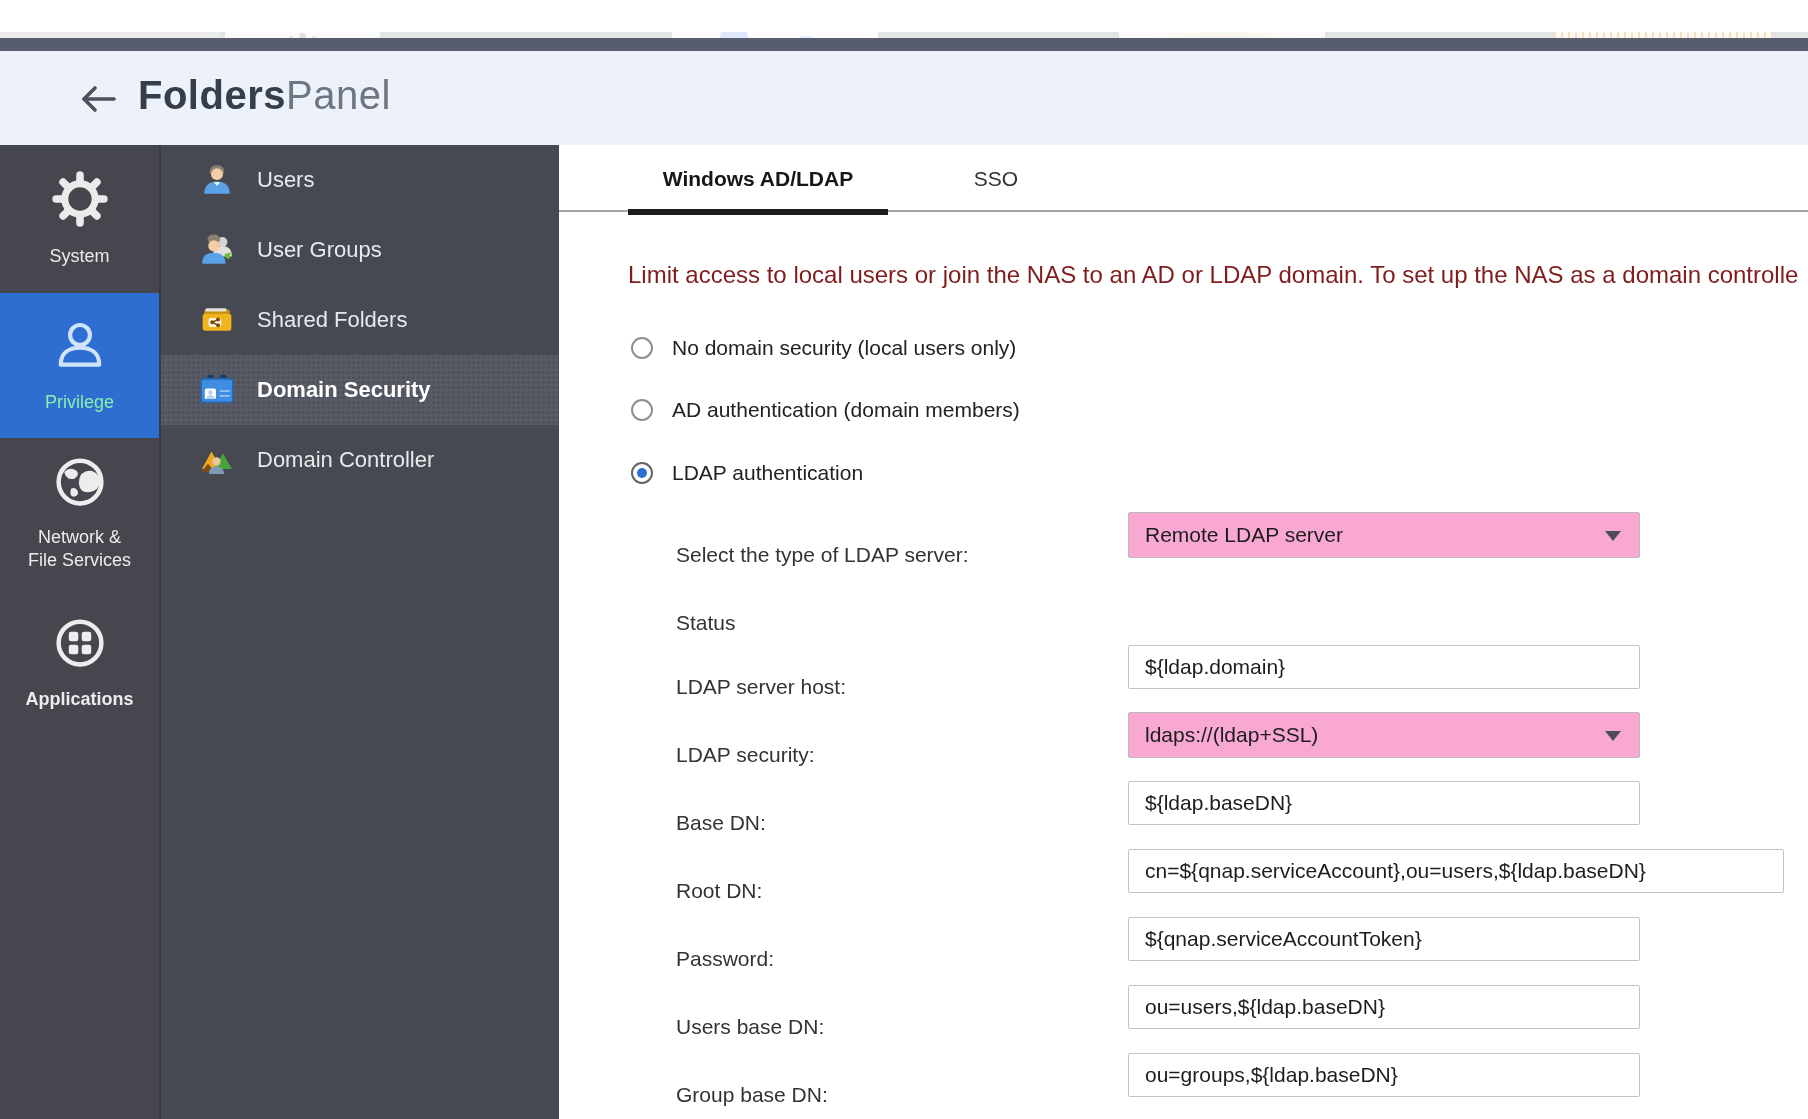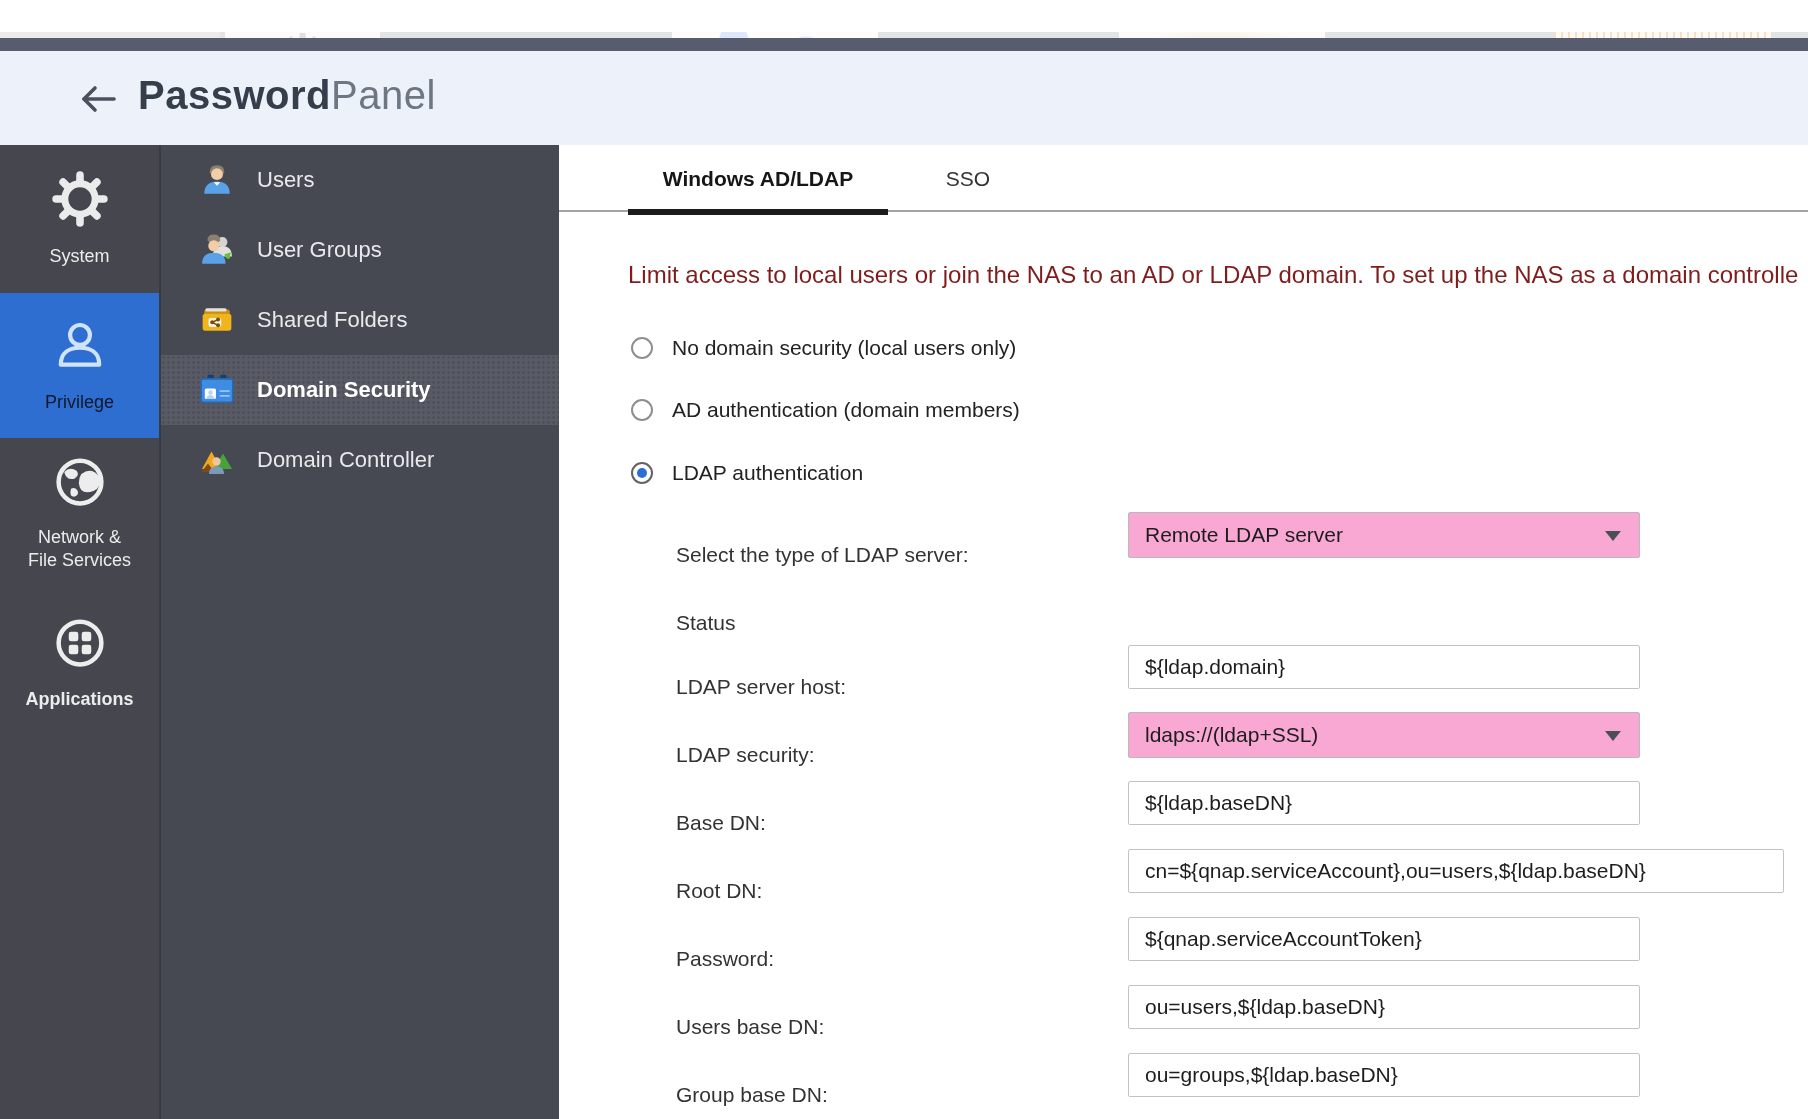--- a/index.html
+++ b/index.html
@@ -29,37 +29,37 @@
   .backbtn { position:absolute; left:76px; top:28px; width:44px; height:40px; cursor:pointer; }
   .apptitle { position:absolute; left:138px; top:22px; font-size:40px; color:#363d4b; letter-spacing:0.5px; }
   .apptitle .bold { font-weight:700; color:#363d4b; }
   .apptitle .light { font-weight:400; color:#6e7583; }
 
   
   .sidebar { position:absolute; left:0; top:145px; width:159px; height:974px; background:#45464e; }
   .snav { width:100%; display:flex; flex-direction:column; align-items:center; justify-content:center;
           color:#ececec; font-size:18px; text-align:center; cursor:pointer; line-height:1.25; }
   .snav .ic { margin-bottom:12px; }
-  .snav.sel { background:#2e6ed1; color:#0f172a; }
+  .snav.sel { background:#2e6ed1; color:#86efac; }
 
   
   .subbar { position:absolute; left:159px; top:145px; width:400px; height:974px; background:#474952;
             border-left:2px solid #3a3b42; }
   .subitem { height:70px; display:flex; align-items:center; padding-left:38px; cursor:pointer;
              color:#e8e9ec; font-size:22px; }
   .subitem .ic { width:36px; height:34px; margin-right:22px; flex:none; display:flex; align-items:center; justify-content:center; }
   .subitem.sel { background:#585b66;
                  background-image: radial-gradient(circle, rgba(0,0,0,0.14) 1px, transparent 1.5px);
                  background-size:5px 5px; font-weight:700; color:#ffffff; }
 
   
   .main { position:absolute; left:559px; top:145px; width:1249px; height:974px; background:#fff; }
 
   .tabsrow { position:absolute; left:0; top:0; width:1249px; height:67px; border-bottom:2px solid #a4a4a4;
-             display:flex; padding-left:69px; }
+             display:flex; padding-left:69px;gap:28px; }
   .tab { position:relative; height:67px; display:flex; align-items:center; justify-content:center;
          font-size:21px; color:#2b2b2b; cursor:pointer; }
   .tab.active { width:260px; font-weight:700; color:#161616; }
   .tab.active::after { content:""; position:absolute; left:0; bottom:-3px; width:100%; height:6px; background:#1c1c1c; }
   .tab.plain { width:120px; margin-left:20px; font-weight:400; color:#333; }
 
   .desc { position:absolute; left:69px; top:116px; right:0; font-size:24px; color:#7f1d1d;
           white-space:nowrap; overflow:hidden; }
 
   .rrow { position:absolute; left:72px; display:flex; align-items:center; gap:19px; cursor:pointer; }
@@ -97,21 +97,21 @@
 <div class="appheader">
   <div class="backbtn">
     <svg width="44" height="40" viewBox="0 0 44 40">
       <g stroke="#4b505c" stroke-width="3.6" fill="none" stroke-linecap="round" stroke-linejoin="round">
         <line x1="38" y1="20" x2="8" y2="20"></line>
           <polyline points="19,9 8,20 19,31"></polyline>
       </g>
     </svg>
   </div>
   <div class="apptitle">
-    <span class="bold">Password</span><span class="light">Panel</span>
+    <span class="bold">Folders</span><span class="light">Panel</span>
   </div>
 </div>
 
 <div class="sidebar">
   <div class="snav" style="height:148px;">
     <span class="ic">
       <svg width="56" height="56" viewBox="0 0 48 48" fill="none">
         <g stroke="#ebebec" stroke-width="6.5" stroke-linecap="round">
           <line x1="39" y1="24" x2="44.5" y2="24"></line>
             <line x1="34.6" y1="34.6" x2="38.5" y2="38.5"></line>

